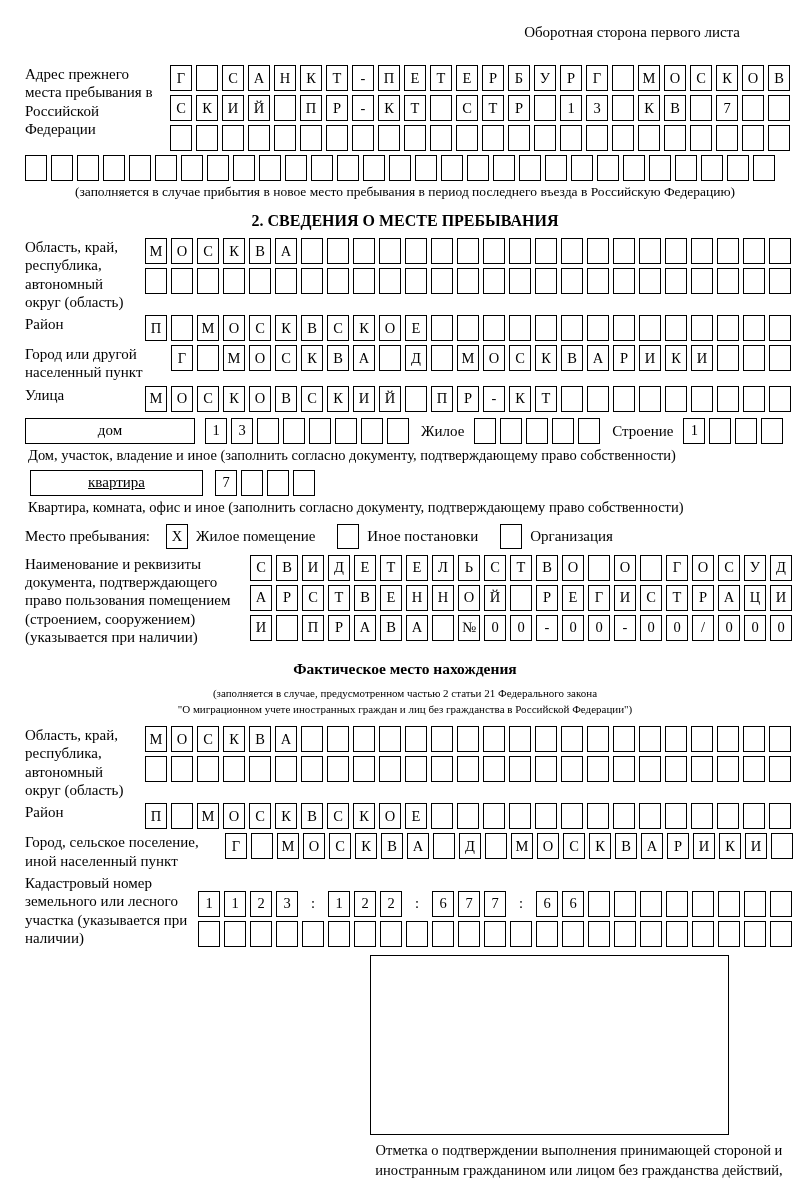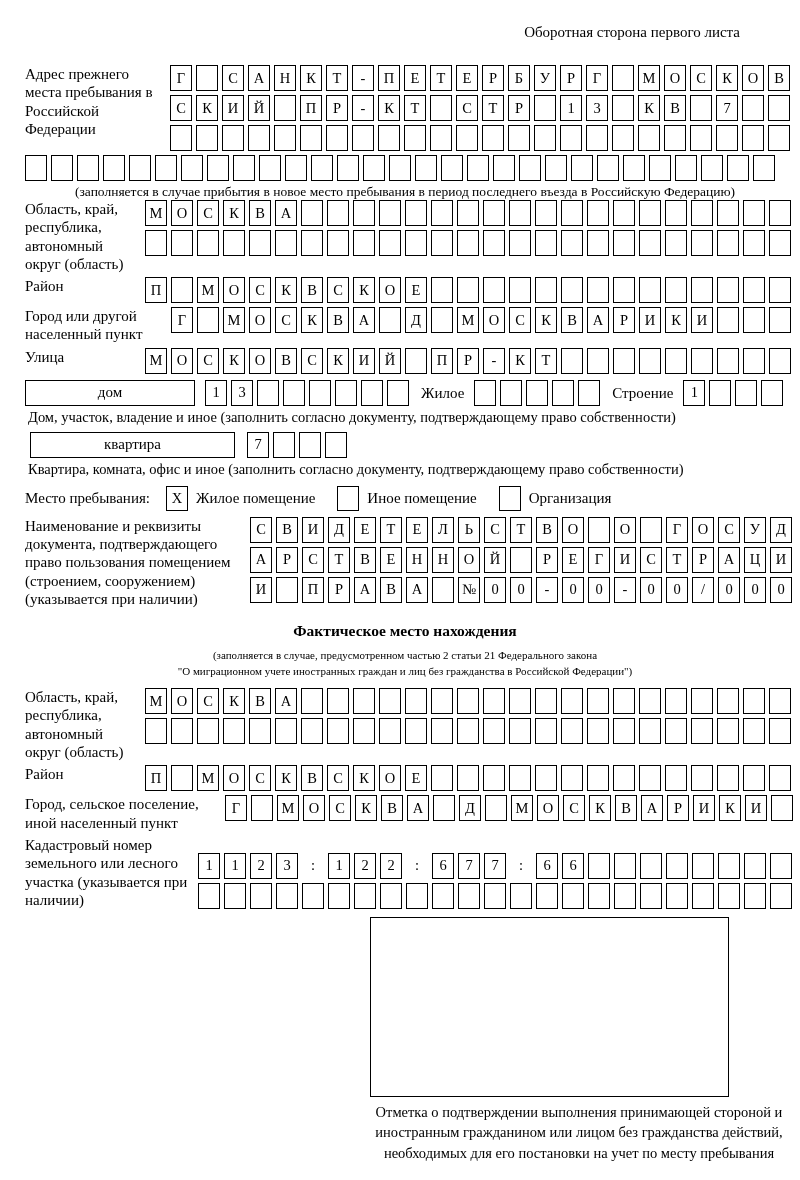--- a/index.html
+++ b/index.html
@@ -144,20 +144,21 @@
       <span class="cell"></span>
       <span class="cell"></span>
       <span class="cell"></span>
       <span class="cell"></span>
       <span class="cell"></span>
       <span class="cell"></span>
       <span class="cell"></span>
     </div>
   <div class="note-center">(заполняется в случае прибытия в новое место пребывания в период последнего въезда в Российскую Федерацию)</div>
 
+  <div class="section-title">2. СВЕДЕНИЯ О МЕСТЕ ПРЕБЫВАНИЯ</div>
 
   <div class="field">
     <div class="flabel w120">Область, край, республика, автономный округ (область)</div>
     <div class="rows">
       <div class="cells">
           <span class="cell">М</span>
           <span class="cell">О</span>
           <span class="cell">С</span>
           <span class="cell">К</span>
           <span class="cell">В</span>
@@ -328,40 +329,40 @@
     <div class="cells">
         <span class="cell">1</span>
         <span class="cell"></span>
         <span class="cell"></span>
         <span class="cell"></span>
       </div>
   </div>
   <div class="caption">Дом, участок, владение и иное (заполнить согласно документу, подтверждающему право собственности)</div>
 
   <div class="inline-row">
-    <div class="widebox" style="width:205px;margin-left:5px;">квартира</div>
+    <div class="widebox" style="width:173px;margin-left:5px;text-decoration:underline;">квартира</div>
     <div class="cells" style="margin-left:12px;">
         <span class="cell">7</span>
         <span class="cell"></span>
         <span class="cell"></span>
         <span class="cell"></span>
       </div>
   </div>
   <div class="caption">Квартира, комната, офис и иное (заполнить согласно документу, подтверждающему право собственности)</div>
 
   <div class="inline-row" style="margin-top:8px;">
     <div class="flabel" style="margin-right:12px;">Место пребывания:</div>
     <span class="checkbox">
         <span>X</span>
       </span>
     <span class="opt-label">Жилое помещение</span>
     <span class="checkbox">
         <span></span>
       </span>
-    <span class="opt-label">Иное помещение</span>
+    <span class="opt-label">Иное постановки</span>
     <span class="checkbox">
         <span></span>
       </span>
     <span class="opt-label">Организация</span>
   </div>
 
   <div class="field" style="margin-top:6px;">
     <div class="flabel w225">Наименование и реквизиты документа, подтверждающего право пользования помещением (строением, сооружением) (указывается при наличии)</div>
     <div class="rows">
       <div class="cells">

